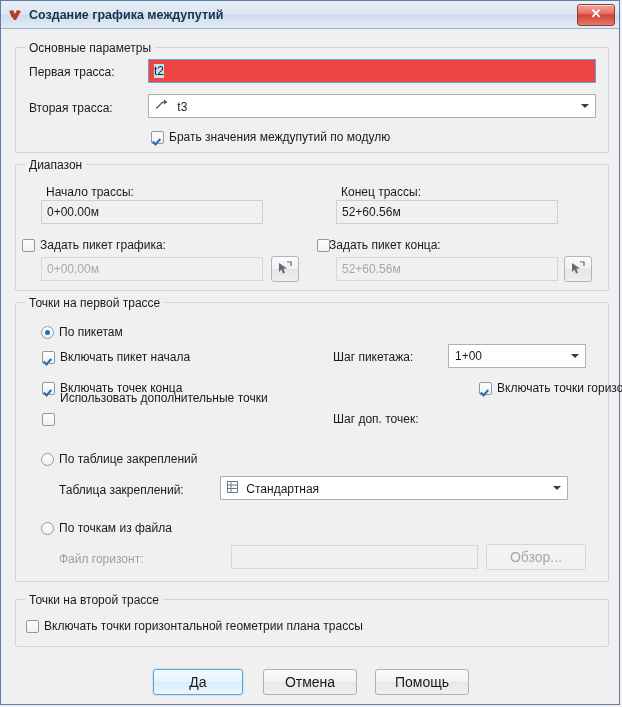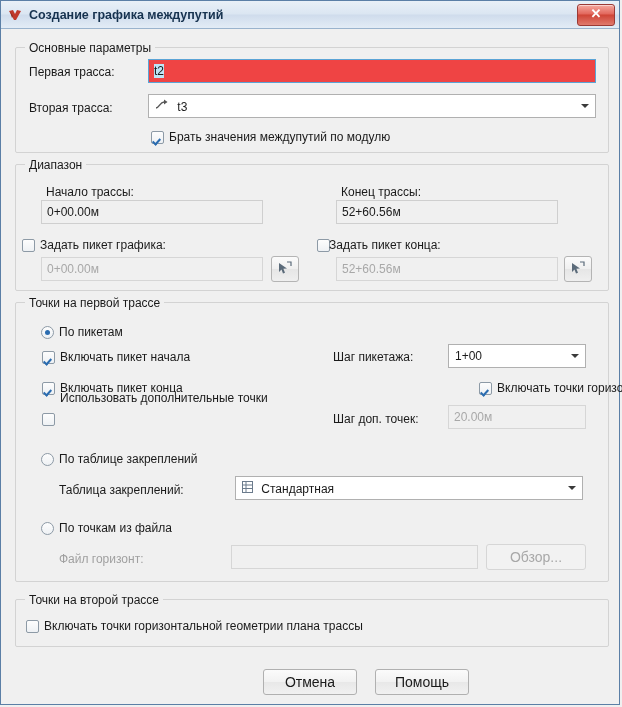--- a/index.html
+++ b/index.html
@@ -308,38 +308,35 @@
 
   <span class="lbl" style="left:332px; top:349px;">Шаг пикетажа:</span>
   <div class="combo" style="left:447px; top:343px; width:138px;">
     <span>1+00</span>
     <span class="arrow">
         <i class="tri-down"></i>
       </span>
   </div>
 
   <div class="cb checked" style="left:41px; top:381px;"></div>
-  <span class="lbl" style="left:59px; top:380px;">Включать пикет конца</span>
+  <span class="lbl" style="left:59px; top:380px;">Включать точек конца</span>
 
   <div class="cb checked" style="left:478px; top:381px;"></div>
   <span class="lbl" style="left:496px; top:380px;">Включать точки горизонт. геометрии</span>
 
   <div class="cb" style="left:41px; top:412px;"></div>
   <span class="lbl" style="left:59px; top:390px;">Использовать дополнительные точки</span>
 
   <span class="lbl" style="left:332px; top:411px;">Шаг доп. точек:</span>
-  <div class="tinput disabled" style="left:447px; top:404px; width:138px;">
-    <span>20.00м</span>
-  </div>
 
   <div class="rb" style="left:40px; top:452px;"></div>
   <span class="lbl" style="left:58px; top:451px;">По таблице закреплений</span>
 
   <span class="lbl" style="left:58px; top:482px;">Таблица закреплений:</span>
-  <div class="combo" style="left:234px; top:475px; width:348px;">
+  <div class="combo" style="left:219px; top:475px; width:348px;">
     <span style="display:inline-block;vertical-align:middle;margin-right:5px;">
       <svg width="11" height="12" viewBox="0 0 11 12">
         <rect x="0.5" y="0.5" width="10" height="11" fill="#fff" stroke="#6b7b8c"></rect>
         <line x1="0.5" y1="4" x2="10.5" y2="4" stroke="#6b7b8c"></line>
         <line x1="0.5" y1="7.5" x2="10.5" y2="7.5" stroke="#6b7b8c"></line>
         <line x1="4" y1="0.5" x2="4" y2="11.5" stroke="#6b7b8c"></line>
       </svg>
     </span>
     <span style="vertical-align:middle;">Стандартная</span>
     <span class="arrow">
@@ -355,16 +352,17 @@
     <span></span>
   </div>
   <div class="btn disabled" style="left:485px; top:543px; width:100px;">Обзор...</div>
 
   <div class="group" style="left:14px; top:598px; width:592px; height:46px;">
     <span class="group-title">Точки на второй трассе</span>
   </div>
   <div class="cb" style="left:25px; top:619px;"></div>
   <span class="lbl" style="left:43px; top:618px;">Включать точки горизонтальной геометрии плана трассы</span>
 
+  <div class="btn default" style="left:152px; top:668px; width:90px;">Да</div>
   <div class="btn" style="left:262px; top:668px; width:94px;">Отмена</div>
   <div class="btn" style="left:374px; top:668px; width:94px;">Помощь</div>
 
 </div>
 
 </body></html>

